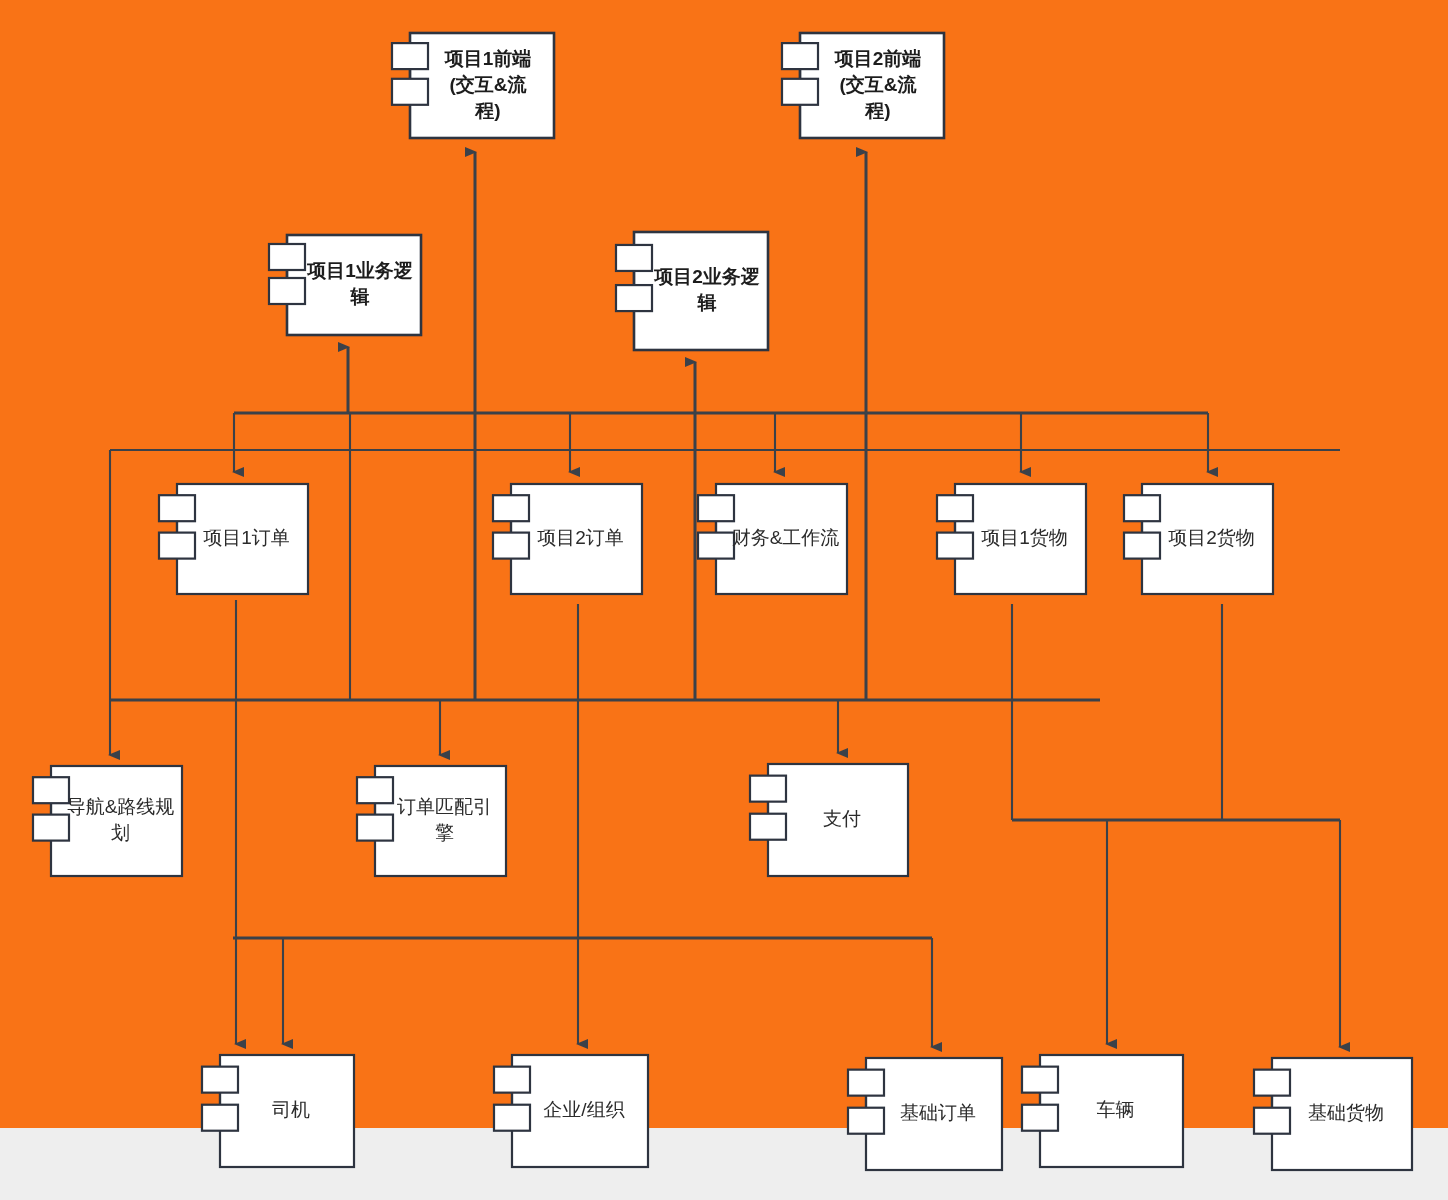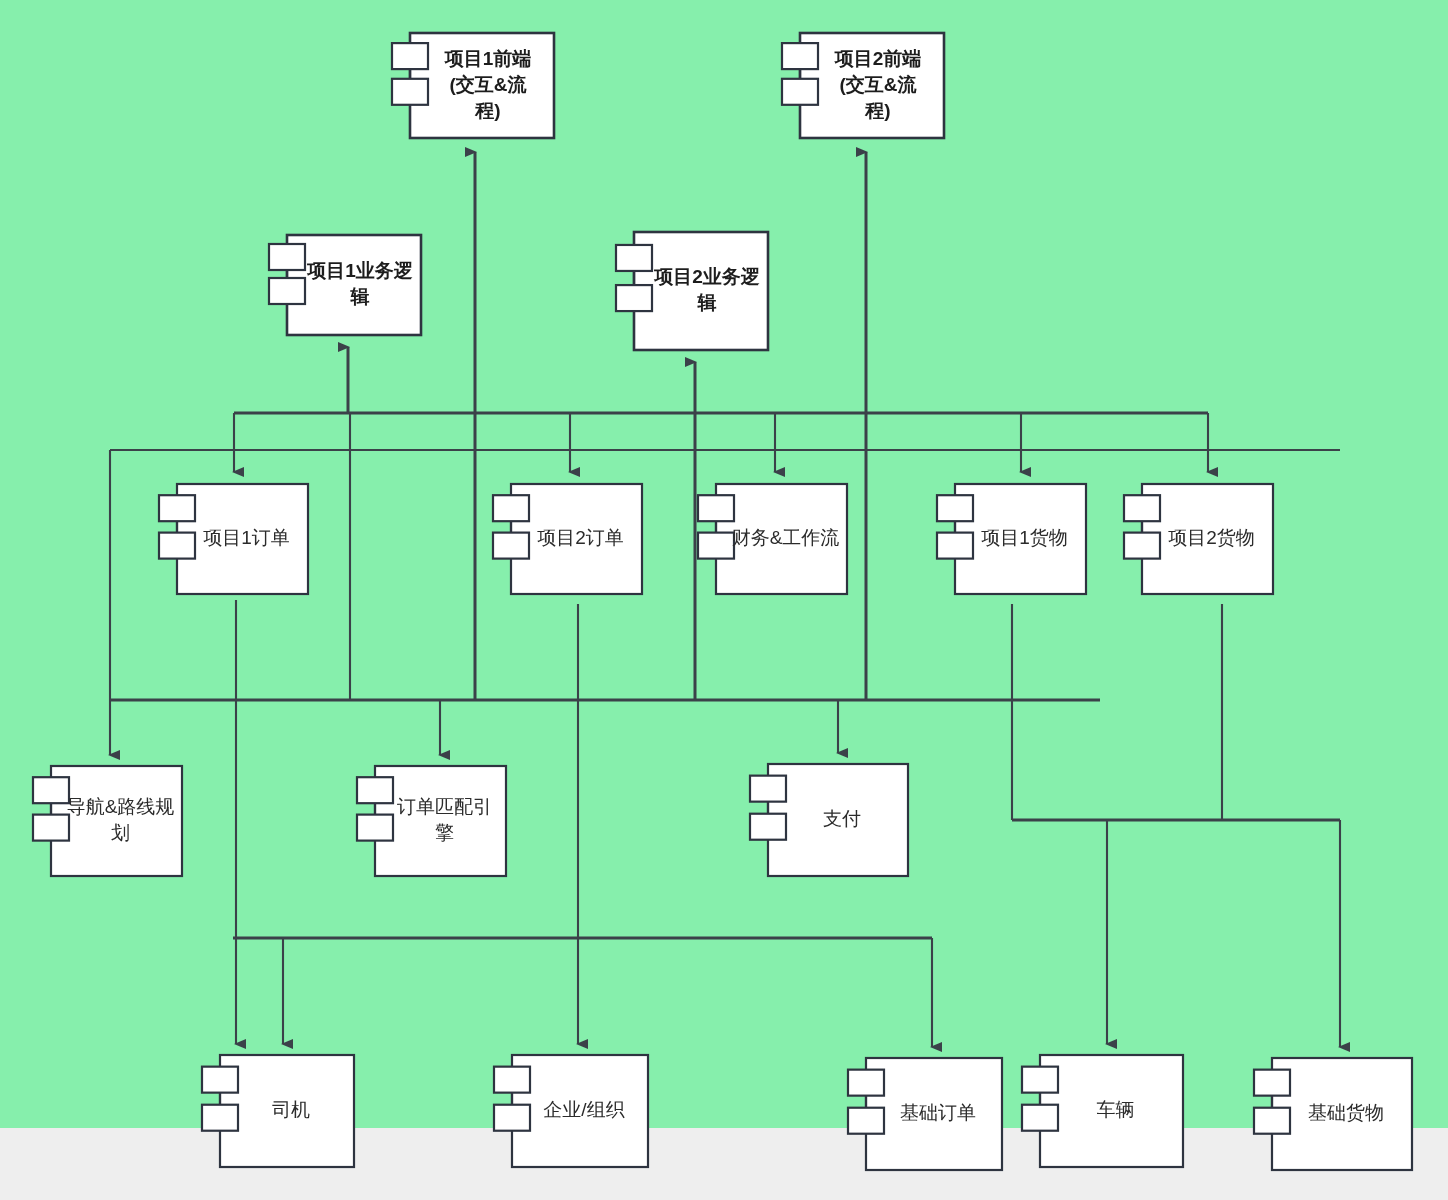--- a/index.html
+++ b/index.html
@@ -10,21 +10,21 @@
   body {
     width: 1448px;
     height: 1200px;
     font-family: "Liberation Sans", "DejaVu Sans", sans-serif;
     overflow: hidden;
   }
   #diagram-root {
     position: relative;
     width: 1448px;
     height: 1128px;
-    background: #86efac;
+    background: #f97316;
     text-align: center;
   }
   svg#diagram-svg {
     position: absolute;
     left: 0; top: 0;
     width: 1448px;
     height: 1200px;
     display: block;
   }
   .comp-rect {

